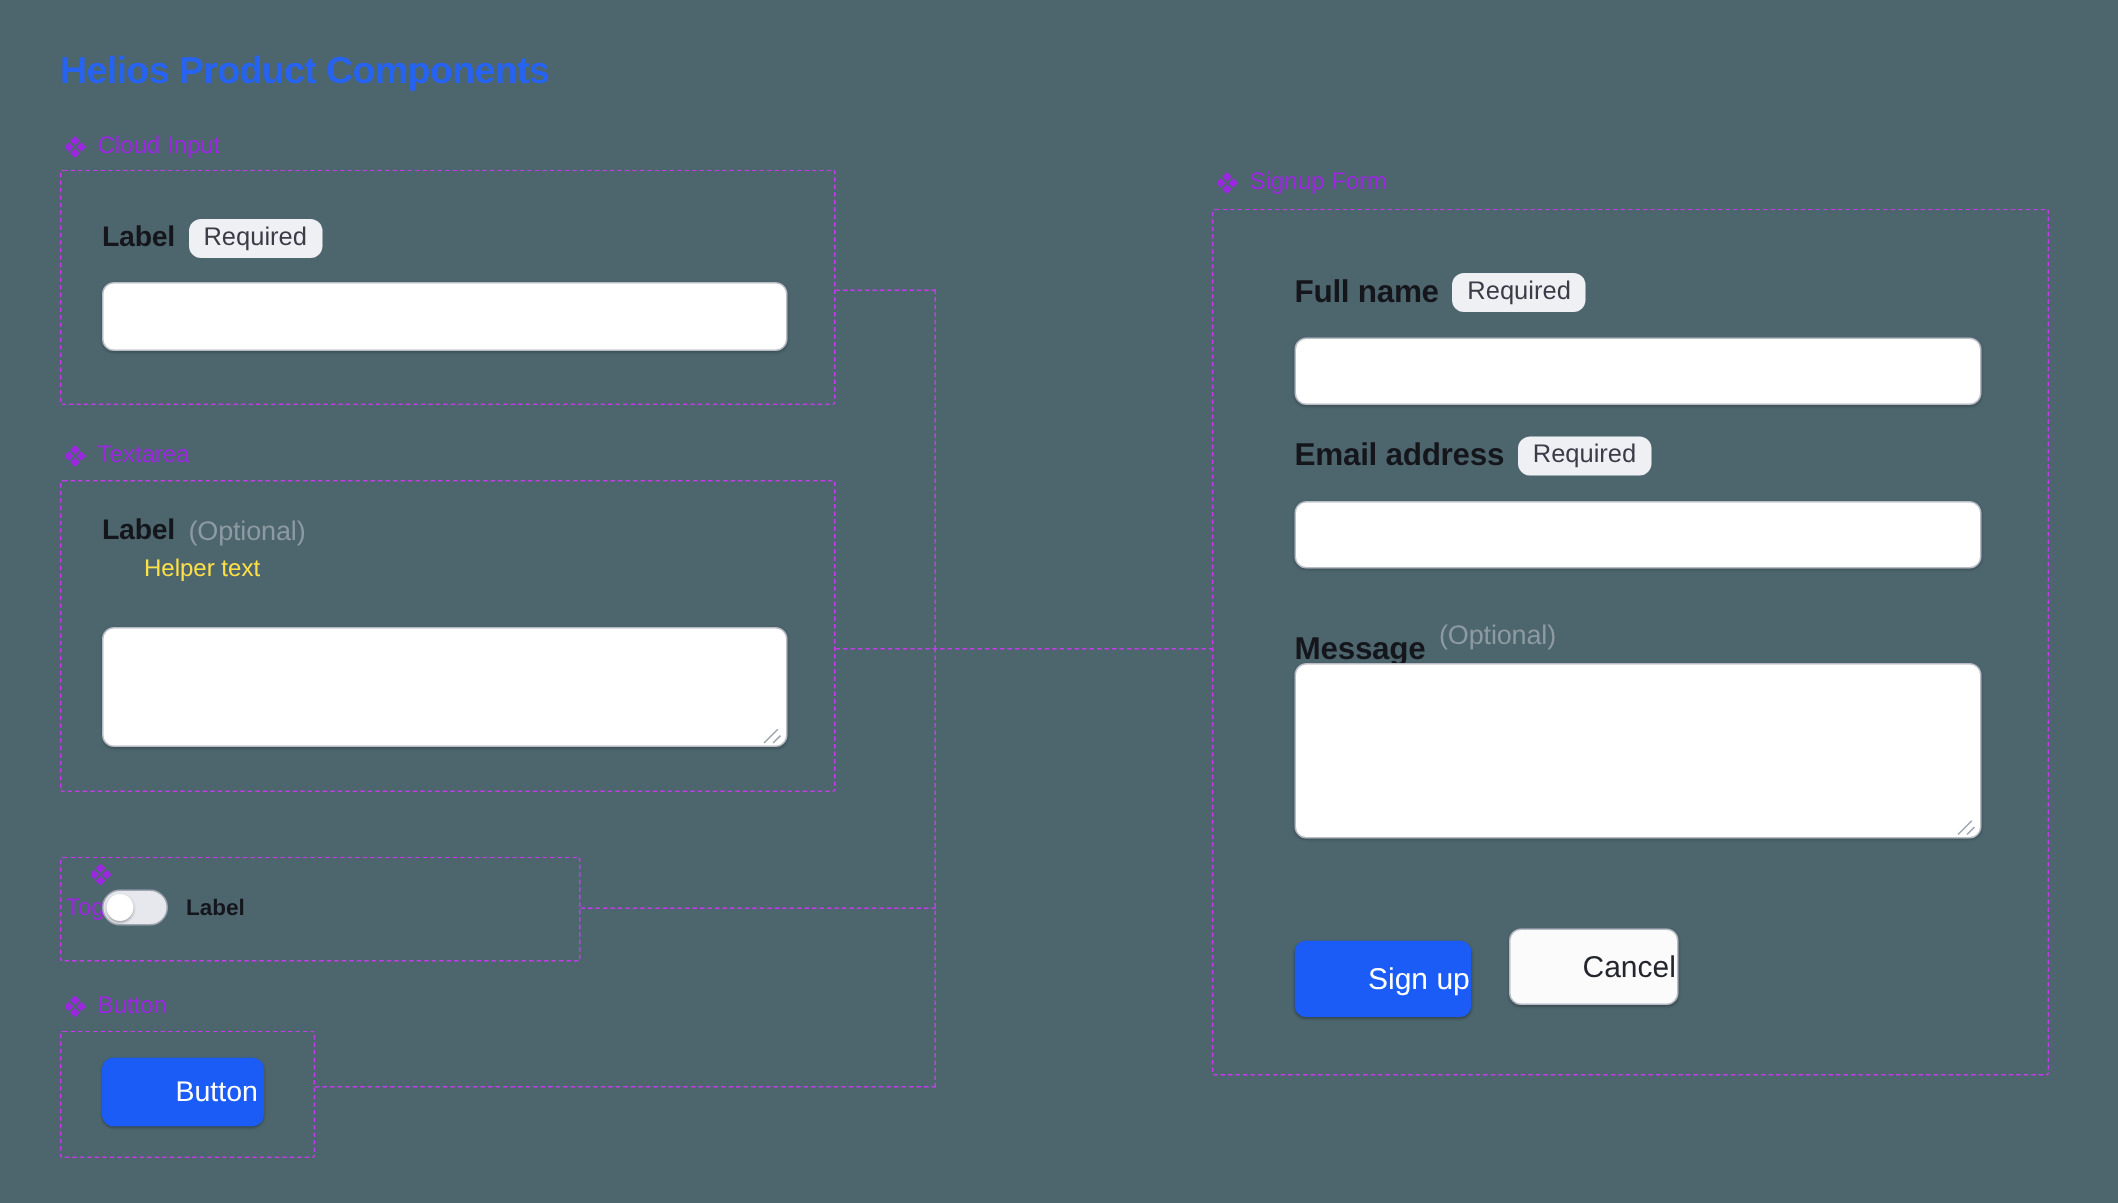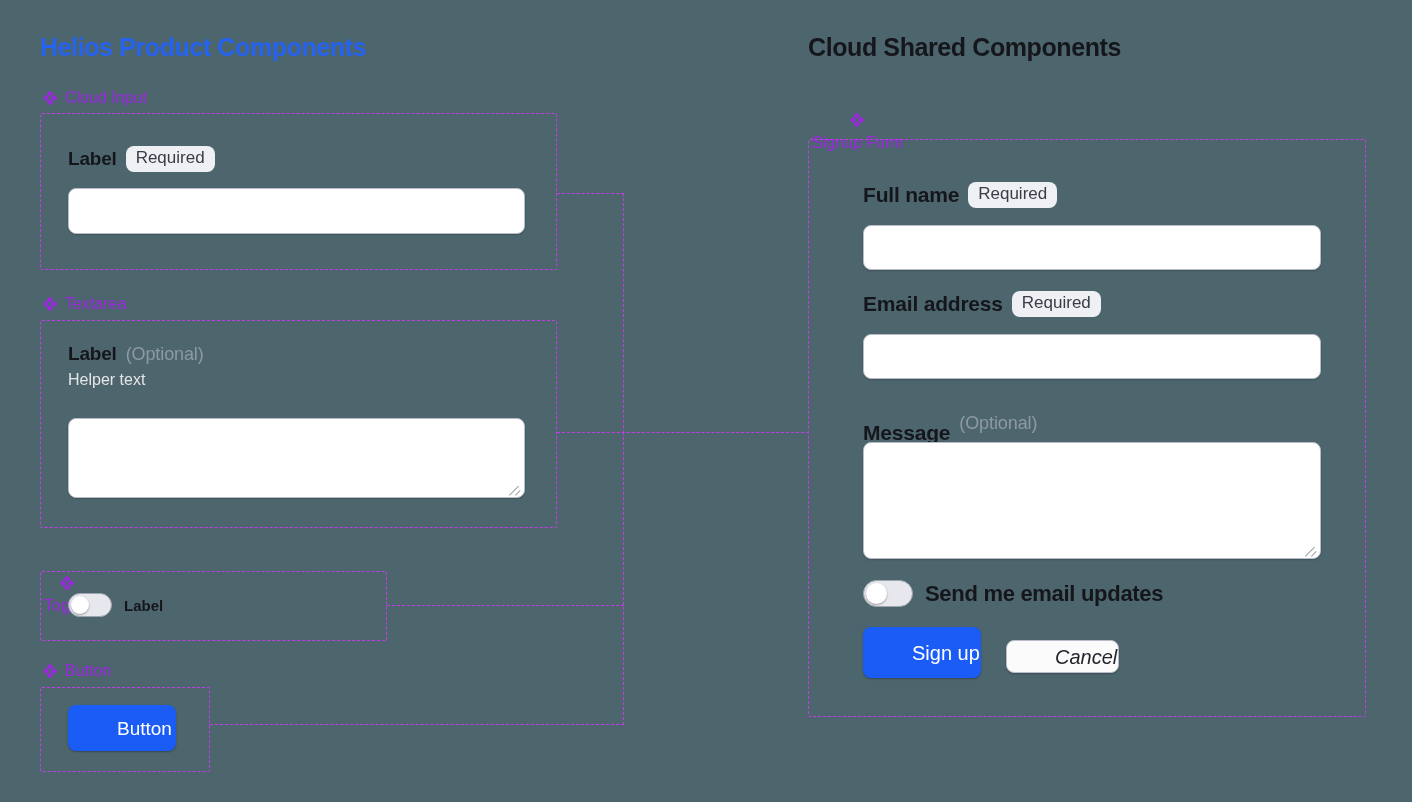--- a/index.html
+++ b/index.html
@@ -91,22 +91,23 @@
     line-height: 1.1;
   }
   .optional-tag {
     font-size: 18px;
     font-weight: 400;
     color: #8d9aa2;
     letter-spacing: -0.1px;
   }
   .helper-text {
     font-size: 16px;
-    color: #e5e5e5;
+    color: #fde047;
     margin-top: 6px;
+    margin-left: 28px;
   }
 
   .tx-input, .tx-area {
     display: block;
     background: #ffffff;
     border: 1px solid #b9bcc6;
     border-radius: 8px;
     font-family: "Liberation Sans", sans-serif;
     font-size: 16px;
     color: #15161c;
@@ -199,21 +200,20 @@
     box-shadow: 0 1px 2px rgba(0,0,0,0.25);
   }
 </style>
 </head>
 <body>
 
 <div class="canvas">
 
   <div class="col-heading accent" style="left:40px; top:33px;">Helios Product Components</div>
 
-  <div class="col-heading dark" style="left:808px; top:33px;">Cloud Shared Components</div>
 
   <div class="sec-label" style="left:44px; top:89px;">
     <svg class="diamond-icon" viewBox="0 0 16 16">
       <rect x="4.3" y="0.6" width="5.2" height="5.2" transform="rotate(45 6.9 3.2)" fill="#9b27e0"></rect>
       <rect x="9.1" y="5.4" width="5.2" height="5.2" transform="rotate(45 11.7 8)" fill="#9b27e0"></rect>
       <rect x="-0.5" y="5.4" width="5.2" height="5.2" transform="rotate(45 2.1 8)" fill="#9b27e0"></rect>
       <rect x="4.3" y="10.2" width="5.2" height="5.2" transform="rotate(45 6.9 12.8)" fill="#9b27e0"></rect>
     </svg>
     <span>Cloud Input</span>
   </div>
@@ -288,21 +288,21 @@
   <div class="conn h" style="left:557px; top:193px; width:67px;"></div>
   <div class="conn v" style="left:623px; top:193px; height:240px;"></div>
 
   <div class="conn h" style="left:557px; top:432px; width:252px;"></div>
 
   <div class="conn h" style="left:387px; top:605px; width:237px;"></div>
 
   <div class="conn h" style="left:210px; top:724px; width:414px;"></div>
   <div class="conn v" style="left:623px; top:432px; height:293px;"></div>
 
-  <div class="sec-label" style="left:812px; top:113px;flex-direction:column;">
+  <div class="sec-label" style="left:812px; top:113px;">
     <svg class="diamond-icon" viewBox="0 0 16 16">
       <rect x="4.3" y="0.6" width="5.2" height="5.2" transform="rotate(45 6.9 3.2)" fill="#9b27e0"></rect>
       <rect x="9.1" y="5.4" width="5.2" height="5.2" transform="rotate(45 11.7 8)" fill="#9b27e0"></rect>
       <rect x="-0.5" y="5.4" width="5.2" height="5.2" transform="rotate(45 2.1 8)" fill="#9b27e0"></rect>
       <rect x="4.3" y="10.2" width="5.2" height="5.2" transform="rotate(45 6.9 12.8)" fill="#9b27e0"></rect>
     </svg>
     <span>Signup Form</span>
   </div>
 
   <div class="insp-box" style="left:808px; top:139px; width:558px; height:578px;"></div>
@@ -325,24 +325,18 @@
 
   <div style="position:absolute; left:863px; top:402px;">
     <div class="field-label-row">
       <span class="field-label" style="font-size:21px;margin-top:19px;">Message</span>
       <span class="optional-tag">(Optional)</span>
     </div>
   </div>
   <textarea class="tx-area" style="position: absolute; left: 863px; top: 442px; width: 458px; height: 117px;" placeholder=""></textarea>
   <div class="resize-grip" style="left:1305px; top:544px;"></div>
 
-  <div class="toggle-row" style="position:absolute; left:863px; top:580px;">
-    <div class="toggle-switch lg">
-      <div class="toggle-knob"></div>
-    </div>
-    <span class="toggle-label lg">Send me email updates</span>
-  </div>
 
   <button class="btn btn-primary" style="position:absolute; left:863px; top:627px; width:118px; height:51px; font-size:20px;">Sign up</button>
 
-  <button class="btn btn-secondary" style="position:absolute; left:1006px; top:640px; width:113px; height:33px; font-size:20px;font-style:italic;">Cancel</button>
+  <button class="btn btn-secondary" style="position:absolute; left:1006px; top:619px; width:113px; height:51px; font-size:20px;">Cancel</button>
 
 </div>
 
 </body></html>

